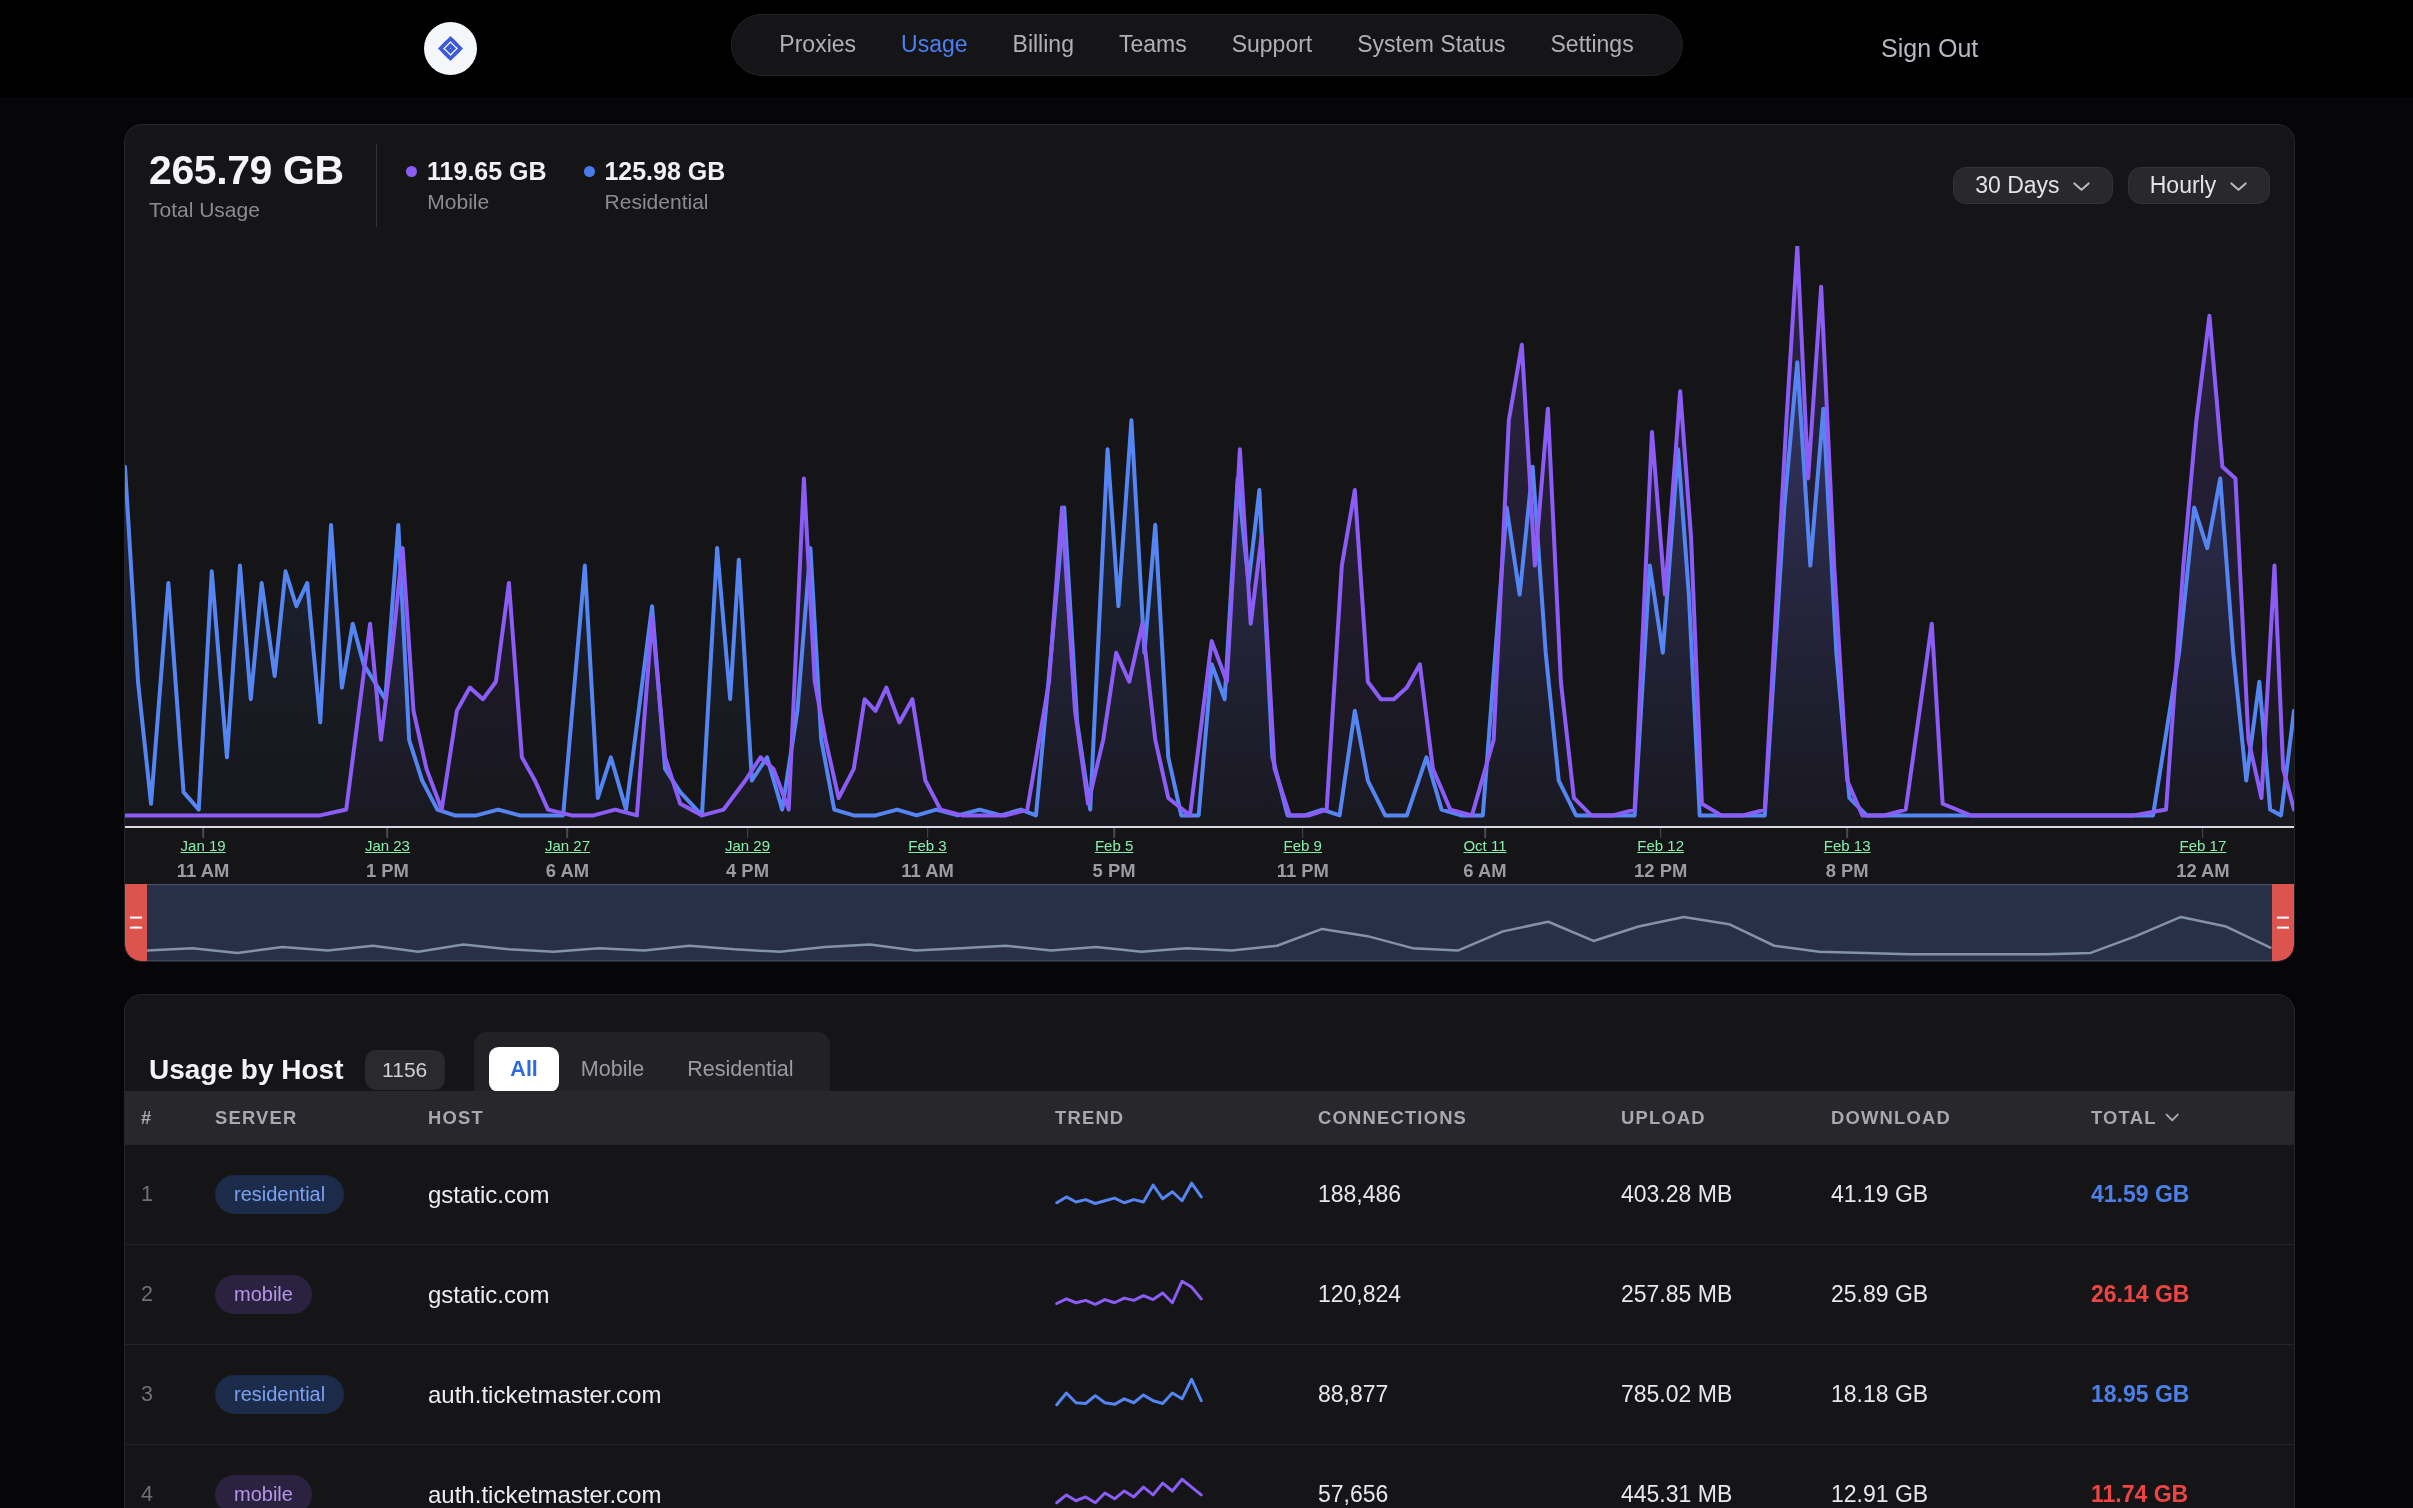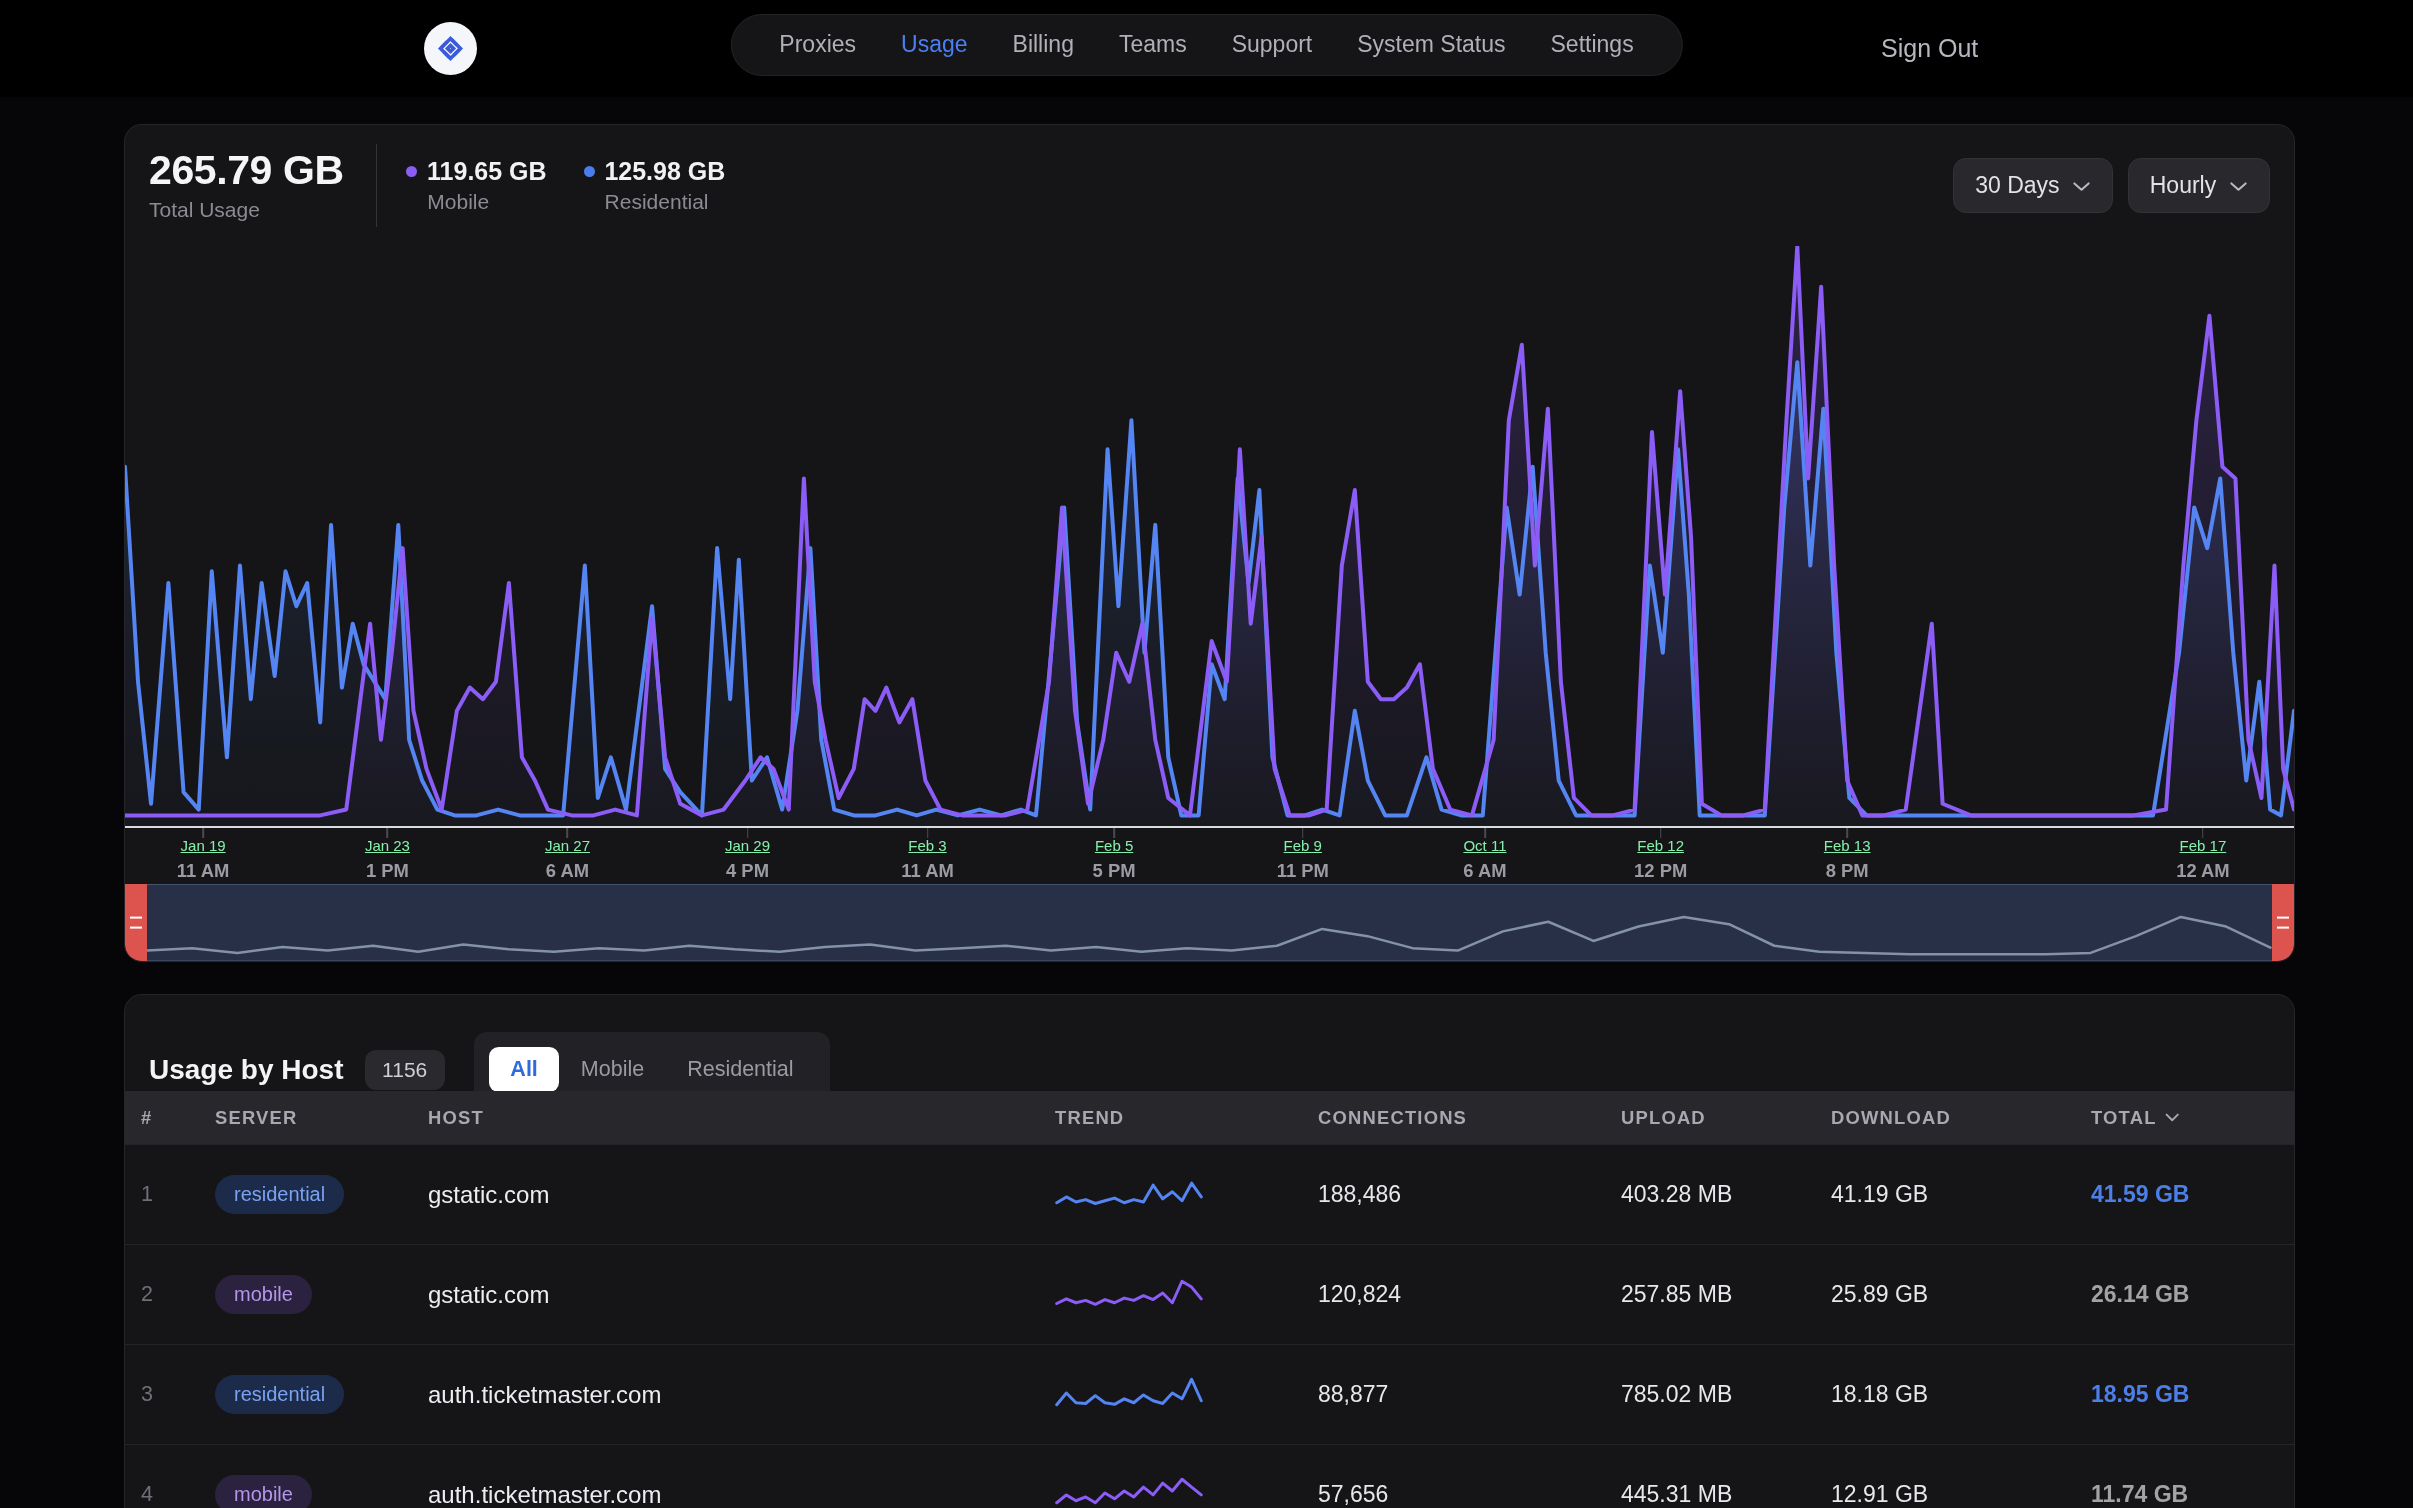--- a/index.html
+++ b/index.html
@@ -23,21 +23,21 @@
   .usage-header{position:absolute;top:0;left:0;right:0;height:121px;display:flex;align-items:center;padding:0 24px;box-sizing:border-box;}
   .total-value{font-size:41px;font-weight:700;color:#f5f5f7;letter-spacing:-0.4px;line-height:1.05;}
   .total-label{font-size:21px;color:#8b8b94;margin-top:6.4px;}
   .vdiv{width:1.6px;height:83px;background:#333338;margin:0 29px 0 32px;}
   .stat{margin-right:37px;}
   .stat-top{display:flex;align-items:center;gap:9.6px;}
   .dot{width:11.2px;height:11.2px;border-radius:50%;display:inline-block;}
   .stat-value{font-size:25px;font-weight:700;color:#f2f2f5;}
   .stat-label{font-size:21px;color:#8b8b94;margin-top:4.8px;margin-left:21px;}
   .controls{margin-left:auto;display:flex;gap:14.4px;}
-  .drop{display:flex;align-items:center;gap:12.8px;height:55px;padding:0 21px;background:#28282d;border:0.8px solid #323237;border-radius:12.8px;color:#e3e3e7;font-size:23px;font-family:inherit;cursor:pointer;}
+  .drop{display:flex;align-items:center;gap:12.8px;height:37px;padding:0 21px;background:#28282d;border:0.8px solid #323237;border-radius:12.8px;color:#e3e3e7;font-size:23px;font-family:inherit;cursor:pointer;}
   .drop svg{margin-top:2.4px;}
 
   
   .chart-wrap{position:absolute;top:121px;left:0;right:0;height:581px;}
   #main-chart{width:100%;height:100%;display:block;}
   .baseline{position:absolute;top:701px;left:0;right:0;height:2.4px;background:#d9dbe2;z-index:3;}
   .x-labels{position:absolute;top:712px;left:0;right:0;height:56px;}
   .x-label{position:absolute;transform:translateX(-50%);text-align:center;}
   .xl-date{font-size:15px;color:#86efac;text-decoration:underline;}
   .xl-time{font-size:18.4px;color:#9b9ba3;margin-top:5.6px;font-weight:600;}
@@ -70,21 +70,21 @@
   .trow:first-of-type{border-top:none;}
   .r1{top:149px;} .r2{top:249px;} .r3{top:349px;} .r4{top:449px;}
   .c-rank{font-size:21.5px;color:#6f6f78;}
   .badge{display:inline-block;font-size:20px;padding:8px 19px;border-radius:797px;}
   .badge-residential{background:#1d2b4a;color:#7aa2f2;}
   .badge-mobile{background:#2b2240;color:#b495ea;}
   .c-host{font-size:24px;color:#ededf1;}
   .c-num{font-size:23px;color:#e8e8ec;}
   .c-total{font-size:23px;font-weight:700;}
   .t-residential{color:#4d7fe8;}
-  .t-mobile{color:#a3a3a3;}
+  .t-mobile{color:#ef4444;}
   .spark{width:148px;height:45px;display:block;}
 </style>
 </head>
 <body>
 
 <div class="page">
 
   <header class="topnav">
     <div class="logo">
       <svg width="37" height="37" viewBox="0 0 48 48">

